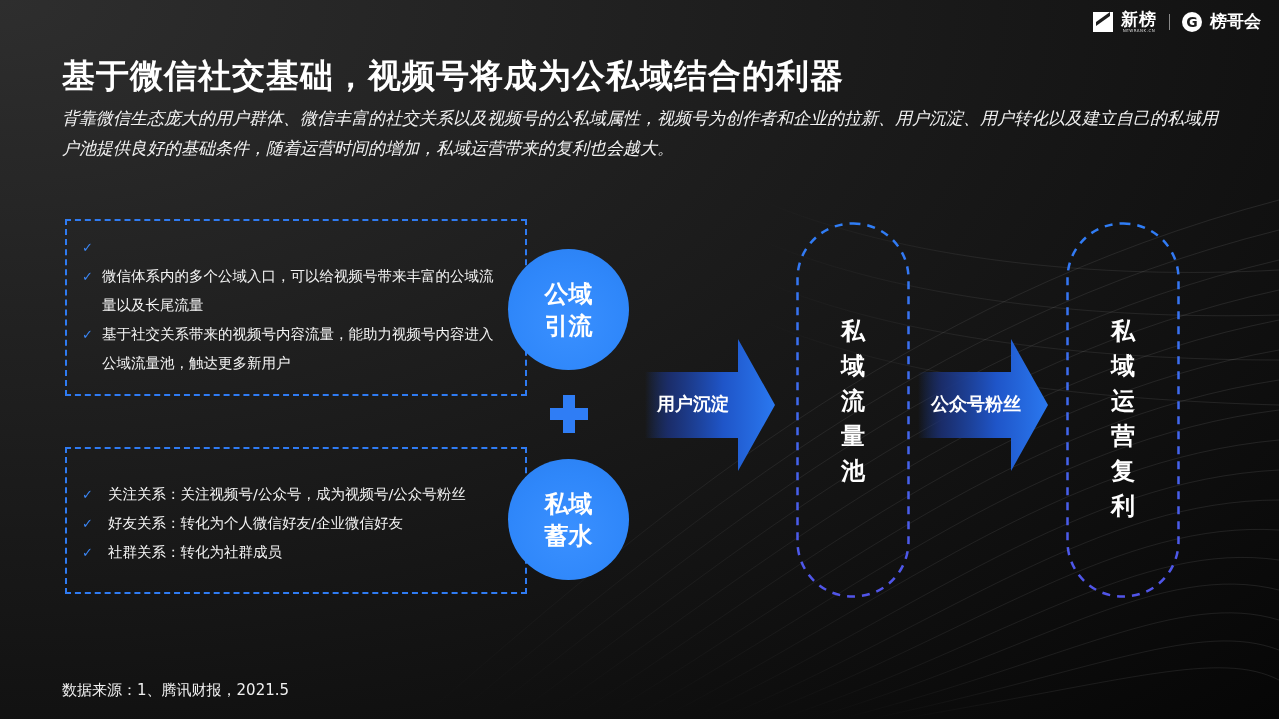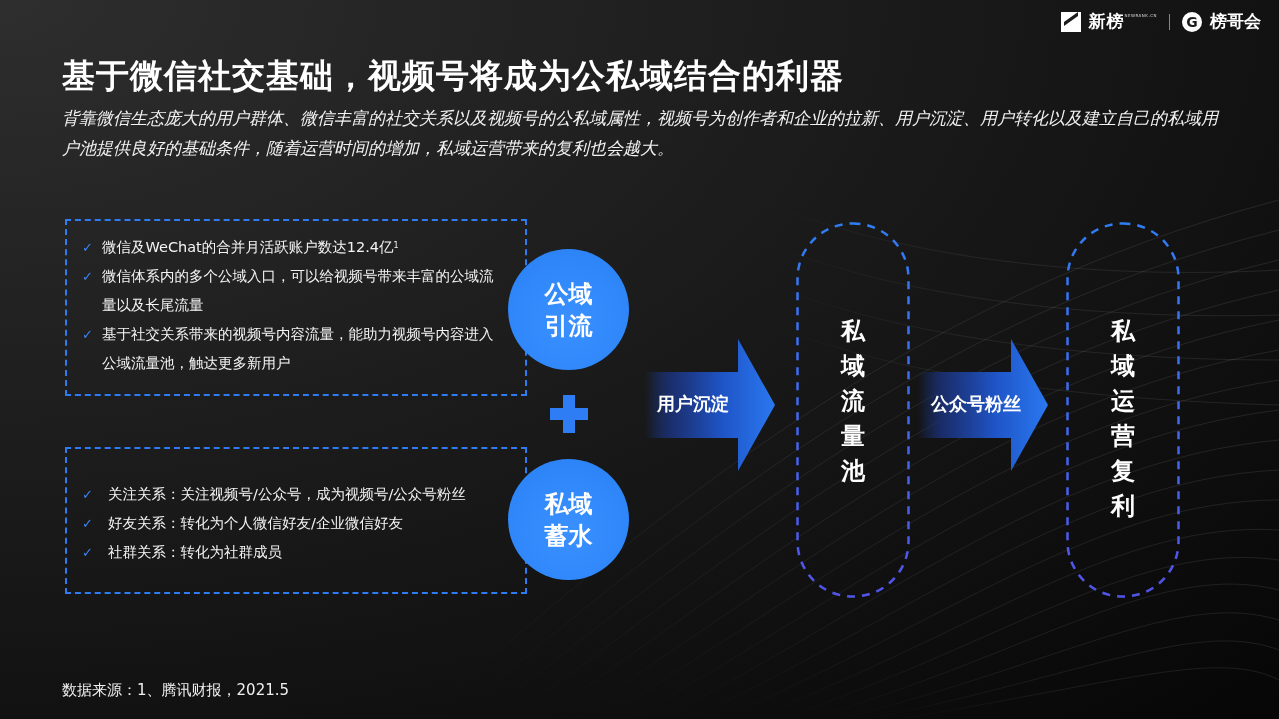--- a/index.html
+++ b/index.html
@@ -6,21 +6,21 @@
     body {
       width: 1279px; height: 719px; overflow: hidden; position: relative;
       background: radial-gradient(ellipse at 0% 0%, #2e2e2e 0%, #1c1c1c 45%, #0e0e0e 80%, #060606 100%);
       font-family: "DejaVu Sans", "Liberation Sans", sans-serif;
       color: #ffffff;
     }
     .bg-lines { position: absolute; left: 0; top: 0; width: 1279px; height: 719px; pointer-events: none; }
     .logo-area { position: absolute; top: 10px; right: 18px; display: flex; align-items: center; gap: 8px; }
     .logo-mark { width: 20px; height: 20px; background: #fff; position: relative; }
     .logo-mark::after { content: ""; position: absolute; left: 3px; top: 5px; width: 14px; height: 4px; background: #1c1c1c; transform: skewY(-35deg); }
-    .logo-text-block { display: flex; flex-direction: row; line-height: 1; text-align: center; }
+    .logo-text-block { display: flex; flex-direction: column; line-height: 1; text-align: center; }
     .logo-cn { font-size: 17px; font-weight: bold; letter-spacing: 1px; }
     .logo-en { font-size: 4px; letter-spacing: 0.5px; color: #ddd; margin-top: 1px; }
     .logo-divider { width: 1px; height: 16px; background: #888; margin: 0 4px; }
     .logo-g { width: 20px; height: 20px; border-radius: 50%; background: #fff; color: #1c1c1c; font-weight: bold; font-size: 14px; display: flex; align-items: center; justify-content: center; }
     .logo-cn2 { font-size: 17px; font-weight: bold; }
 
     .title { position: absolute; left: 62px; top: 44px; font-size: 33px; font-weight: bold; letter-spacing: 1px; margin-top: 10px; }
     .subtitle { position: absolute; left: 62px; top: 103px; width: 1160px; font-size: 17px; line-height: 30px; color: #f2f2f2; font-style: italic; }
 
     .dash-box { position: absolute; border: 2px dashed #2f7bf2; box-sizing: border-box; }
@@ -110,21 +110,20 @@
   <span class="logo-cn2">榜哥会</span>
 </div>
 
 <div class="title">基于微信社交基础，视频号将成为公私域结合的利器</div>
 <div class="subtitle">背靠微信生态庞大的用户群体、微信丰富的社交关系以及视频号的公私域属性，视频号为创作者和企业的拉新、用户沉淀、用户转化以及建立自己的私域用户池提供良好的基础条件，随着运营时间的增加，私域运营带来的复利也会越大。</div>
 
 <div class="dash-box box1"></div>
 <div class="bullets bullets1">
   <div class="bullet">
     <span class="check">✓</span>
-    <span><span>微信及WeChat的合并月活跃账户数达12.4亿</span><sup>1</sup></span>
   </div>
   <div class="bullet">
     <span class="check">✓</span>
     <span>微信体系内的多个公域入口，可以给视频号带来丰富的公域流量以及长尾流量</span>
   </div>
   <div class="bullet">
     <span class="check">✓</span>
     <span>基于社交关系带来的视频号内容流量，能助力视频号内容进入公域流量池，触达更多新用户</span>
   </div>
 </div>

